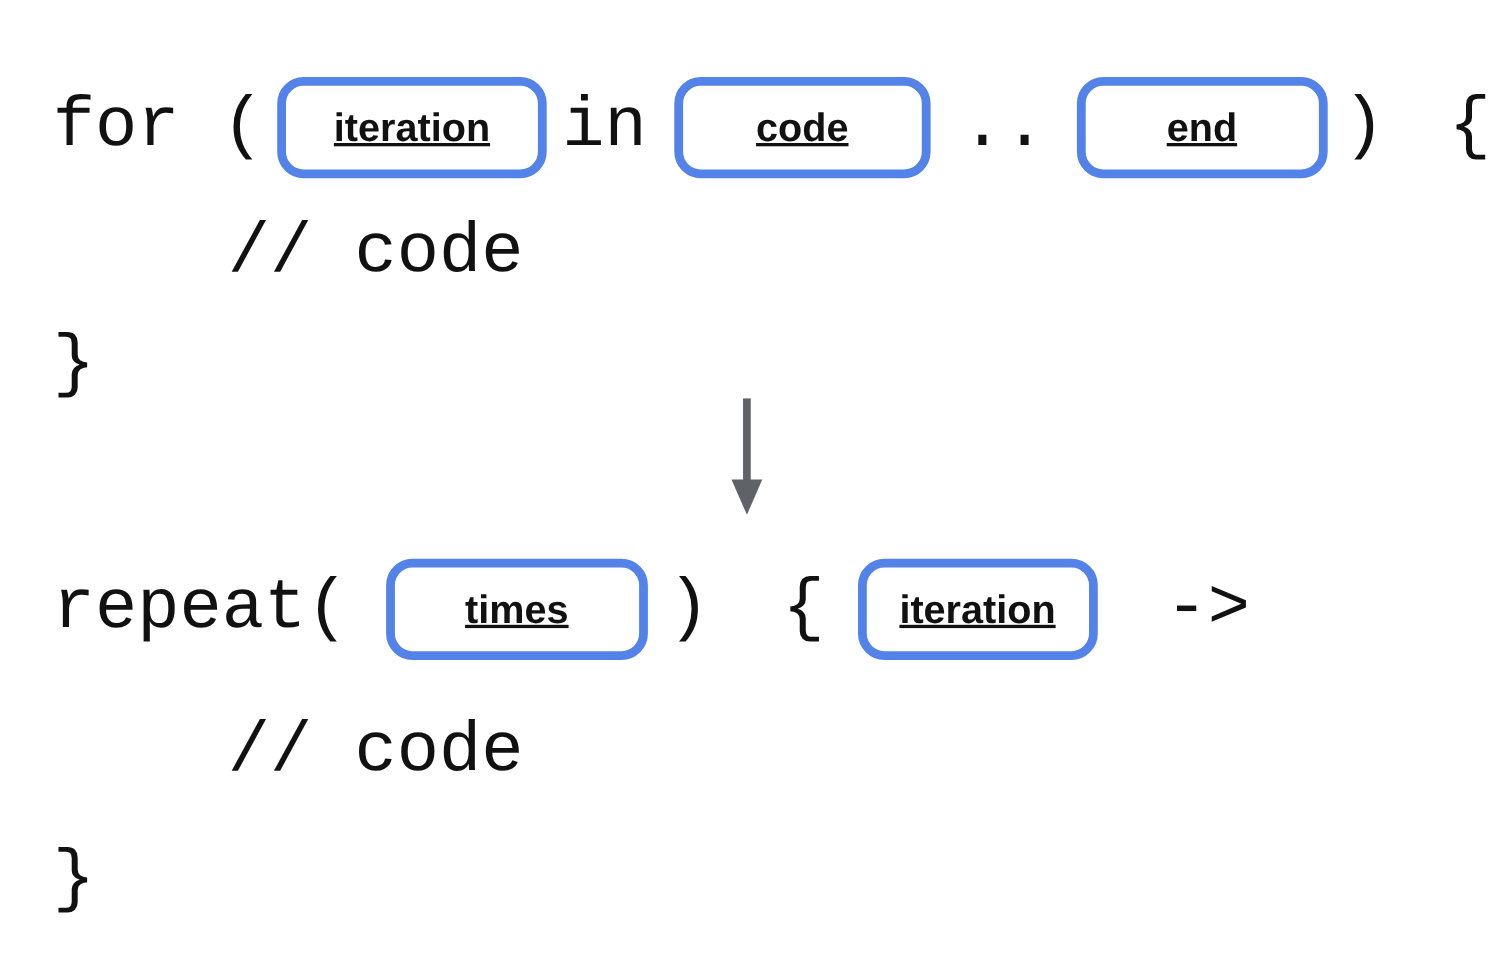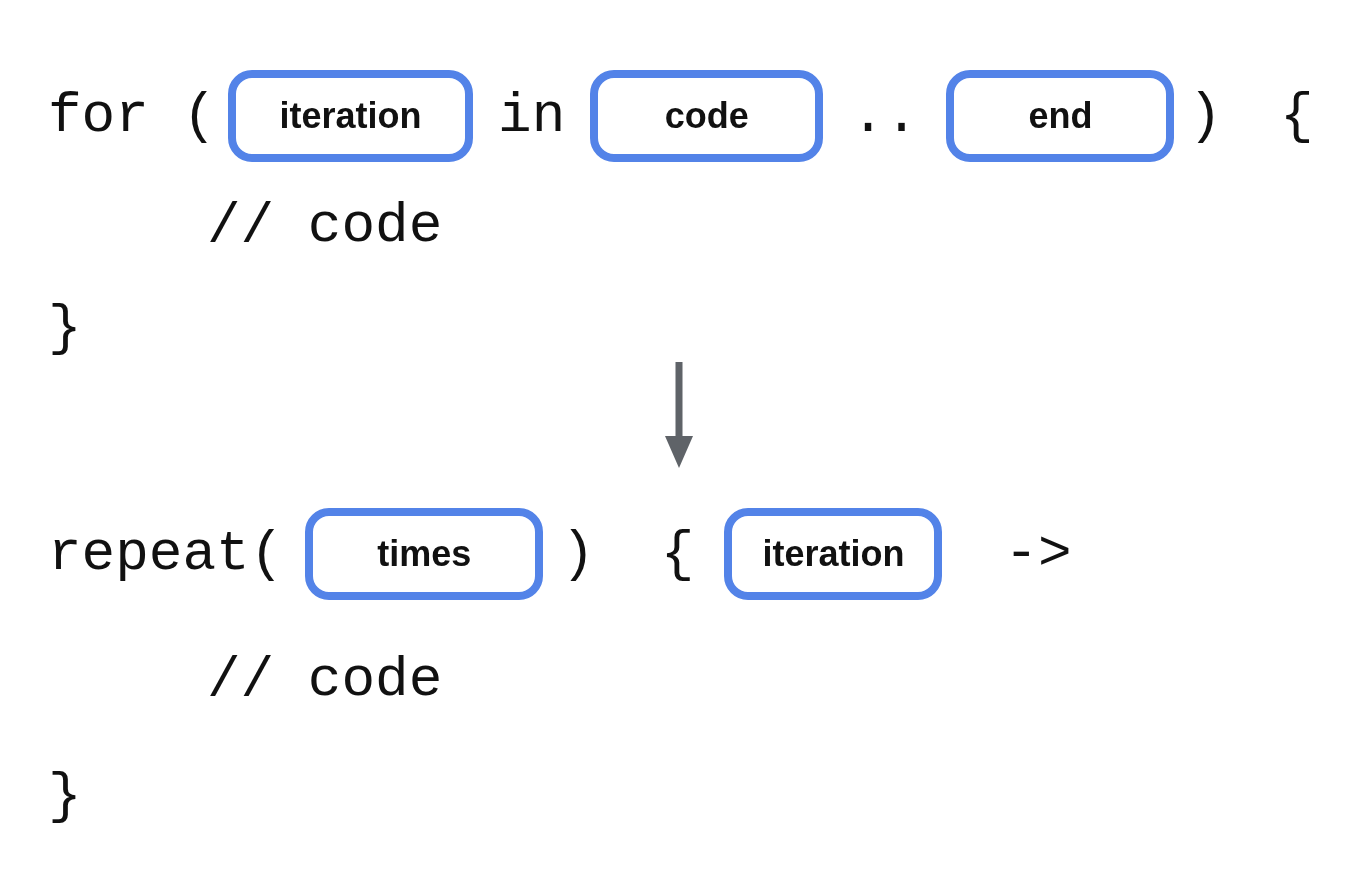--- a/index.html
+++ b/index.html
@@ -18,54 +18,55 @@
     overflow: hidden;
   }
   .row {
     position: absolute;
     left: 48px;
     display: flex;
     align-items: center;
   }
   .code {
     font-family: "Liberation Mono", "DejaVu Sans Mono", monospace;
-    font-size: 56px;
+    font-size: 64px;
     font-weight: 400;
     color: var(--code-text);
     white-space: pre;
     line-height: 1;
   }
   .slot {
     display: inline-flex;
     align-items: center;
     justify-content: center;
     border: 8px solid var(--slot-border);
     border-radius: 24px;
     background: var(--background);
     height: 92px;
   }
   .slot-label {
     font-family: "Liberation Sans", "DejaVu Sans", sans-serif;
     font-weight: 700;
     font-size: 36px;
     color: #111111;
     line-height: 1;
+    text-decoration: underline;
   }
   
   .w-iter1 { width: 245px; }
   .w-start { width: 233px; }
   .w-end   { width: 228px; }
   .w-times { width: 238px; }
   .w-iter2 { width: 218px; }
   
   .ml12 { margin-left: 12px; }
   .ml14 { margin-left: 14px; }
   .ml18 { margin-left: 18px; }
-  .ml22 { margin-left: 22px; }
-  .ml25 { margin-left: 25px; }
+  .ml22 { margin-left: 34px; }
+  .ml25 { margin-left: 14px; }
   .ml28 { margin-left: 28px; }
   .ml30 { margin-left: 30px; }
   .ml58 { margin-left: 58px; }
   .ml62 { margin-left: 62px; }
   .ml66 { margin-left: 66px; }
   .mr25 { margin-right: 25px; }
   .mr28 { margin-right: 28px; }
   
   .row-for     { top: 68px;  height: 96px; }
   .row-comment1{ top: 198px; left: 207px; }

